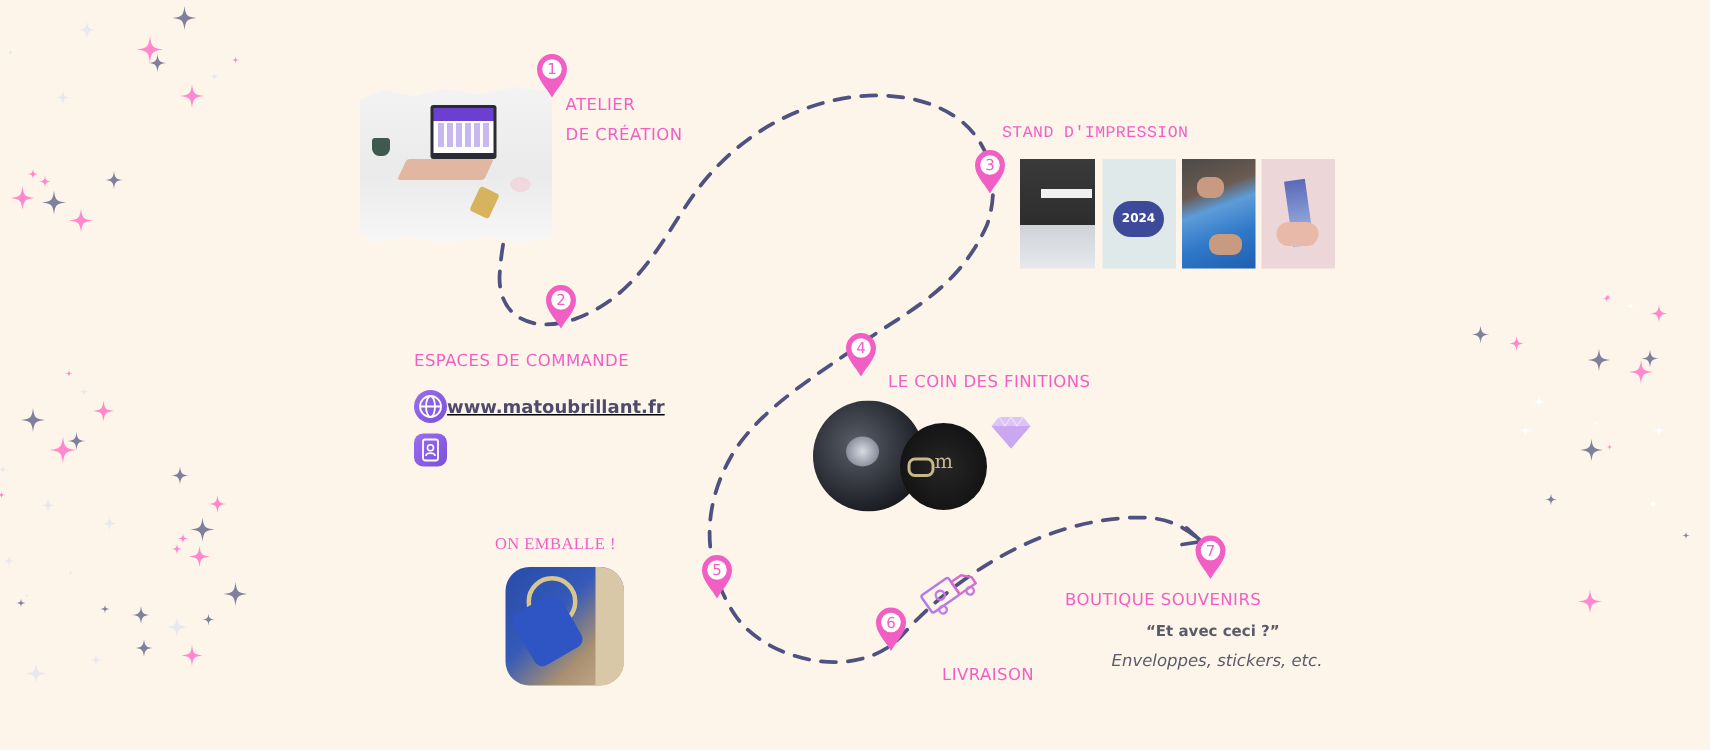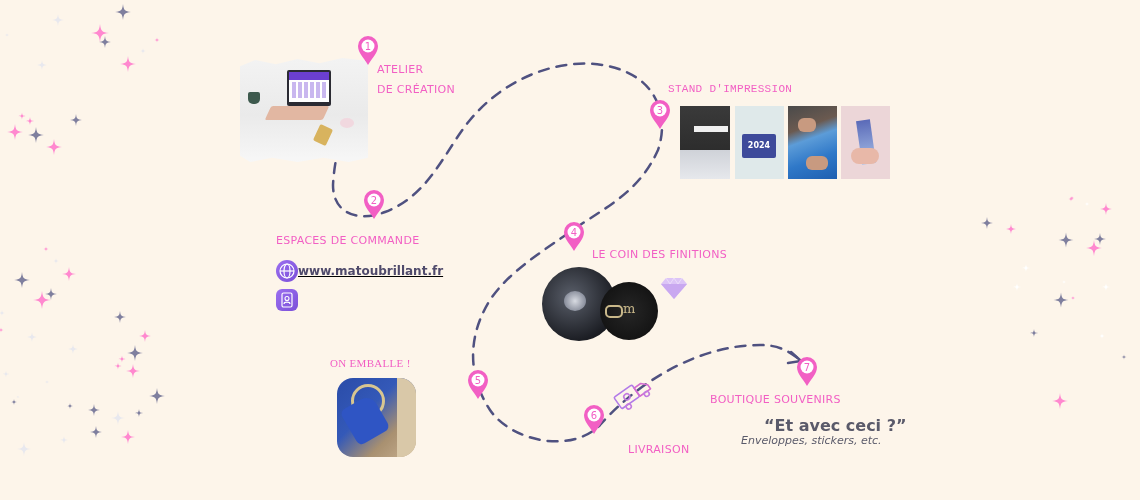--- a/index.html
+++ b/index.html
@@ -29,21 +29,21 @@
   .contact-row { position: absolute; display: flex; align-items: center; gap: 0; text-decoration: underline; }
   .contact-icon {
     width: 22px; height: 22px; border-radius: 50%;
     background: linear-gradient(135deg, #9b6ff0, #7b4fd8);
     display: flex; align-items: center; justify-content: center;
   }
   .contact-text {
     font-family: "DejaVu Sans", sans-serif;
     font-size: 12px; font-weight: bold; color: #4f4a6b;
   }
-  .quote { position: absolute; font-family: "DejaVu Sans", sans-serif; font-size: 16px; font-weight: bold; color: #5a5a6a; white-space: nowrap; }
+  .quote { position: absolute; font-family: "DejaVu Sans", sans-serif; font-size: 10px; font-weight: bold; color: #5a5a6a; white-space: nowrap; }
   .sub { position: absolute; font-family: "DejaVu Sans", sans-serif; font-size: 11px; font-style: italic; color: #5a5a6a; white-space: nowrap; }
 </style>
 </head>
 <body>
 
 <svg class="abs" style="left:0;top:0" width="1140" height="500">
   <defs>
     <path id="sp" d="M0,-10 C1,-2 2,-1 10,0 C2,1 1,2 0,10 C-1,2 -2,1 -10,0 C-2,-1 -1,-2 0,-10Z"></path>
   </defs>
 
@@ -173,21 +173,21 @@
       <path d="M12,31 C8,24 2,19 2,12 A10,10 0 1 1 22,12 C22,19 16,24 12,31Z" fill="#f25fc4"></path>
       <circle cx="12" cy="12" r="6.5" fill="#fff"></circle>
       <text x="12" y="15.5" font-size="10" text-anchor="middle" fill="#f25fc4" font-family="DejaVu Sans, sans-serif">3</text>
     </svg>
 </div>
 <div class="title" style="left:668px;top:79px;font-family:Liberation Mono, monospace;">STAND D'IMPRESSION</div>
 <div class="photo" style="left:680px;top:106px;width:50px;height:73px;background:linear-gradient(180deg,#3a3a3a 0%,#2d2d2d 60%,#cfd2d8 60%,#e6e8ec 100%);">
   <div style="position:absolute;left:14px;top:20px;width:34px;height:6px;background:#f0f0f0;"></div>
 </div>
 <div class="photo" style="left:735px;top:106px;width:49px;height:73px;background:#dfe9ea;">
-  <div style="position:absolute;left:7px;top:28px;width:34px;height:24px;background:#3d4a9a;border-radius:2px;color:#fff;font-family:'DejaVu Sans',sans-serif;font-size:8px;font-weight:bold;text-align:center;line-height:24px;">2024</div>
+  <div style="position:absolute;left:7px;top:28px;width:34px;height:24px;background:#3d4a9a;border-radius:12px;color:#fff;font-family:'DejaVu Sans',sans-serif;font-size:8px;font-weight:bold;text-align:center;line-height:24px;">2024</div>
 </div>
 <div class="photo" style="left:788px;top:106px;width:49px;height:73px;background:linear-gradient(160deg,#4a4a4a 0%,#6b5a50 30%,#5c9cd8 45%,#2f78c8 70%,#1f5fb0 100%);">
   <div style="position:absolute;left:10px;top:12px;width:18px;height:14px;background:#c89a80;border-radius:6px;"></div>
   <div style="position:absolute;left:18px;top:50px;width:22px;height:14px;background:#c89a80;border-radius:6px;"></div>
 </div>
 <div class="photo" style="left:841px;top:106px;width:49px;height:73px;background:#ecd6d8;">
   <div style="position:absolute;left:18px;top:14px;width:14px;height:44px;background:linear-gradient(180deg,#5a6ab8,#a8c0e8);transform:rotate(-8deg);"></div>
   <div style="position:absolute;left:10px;top:42px;width:28px;height:16px;background:#e8b8a8;border-radius:8px;"></div>
 </div>
 

